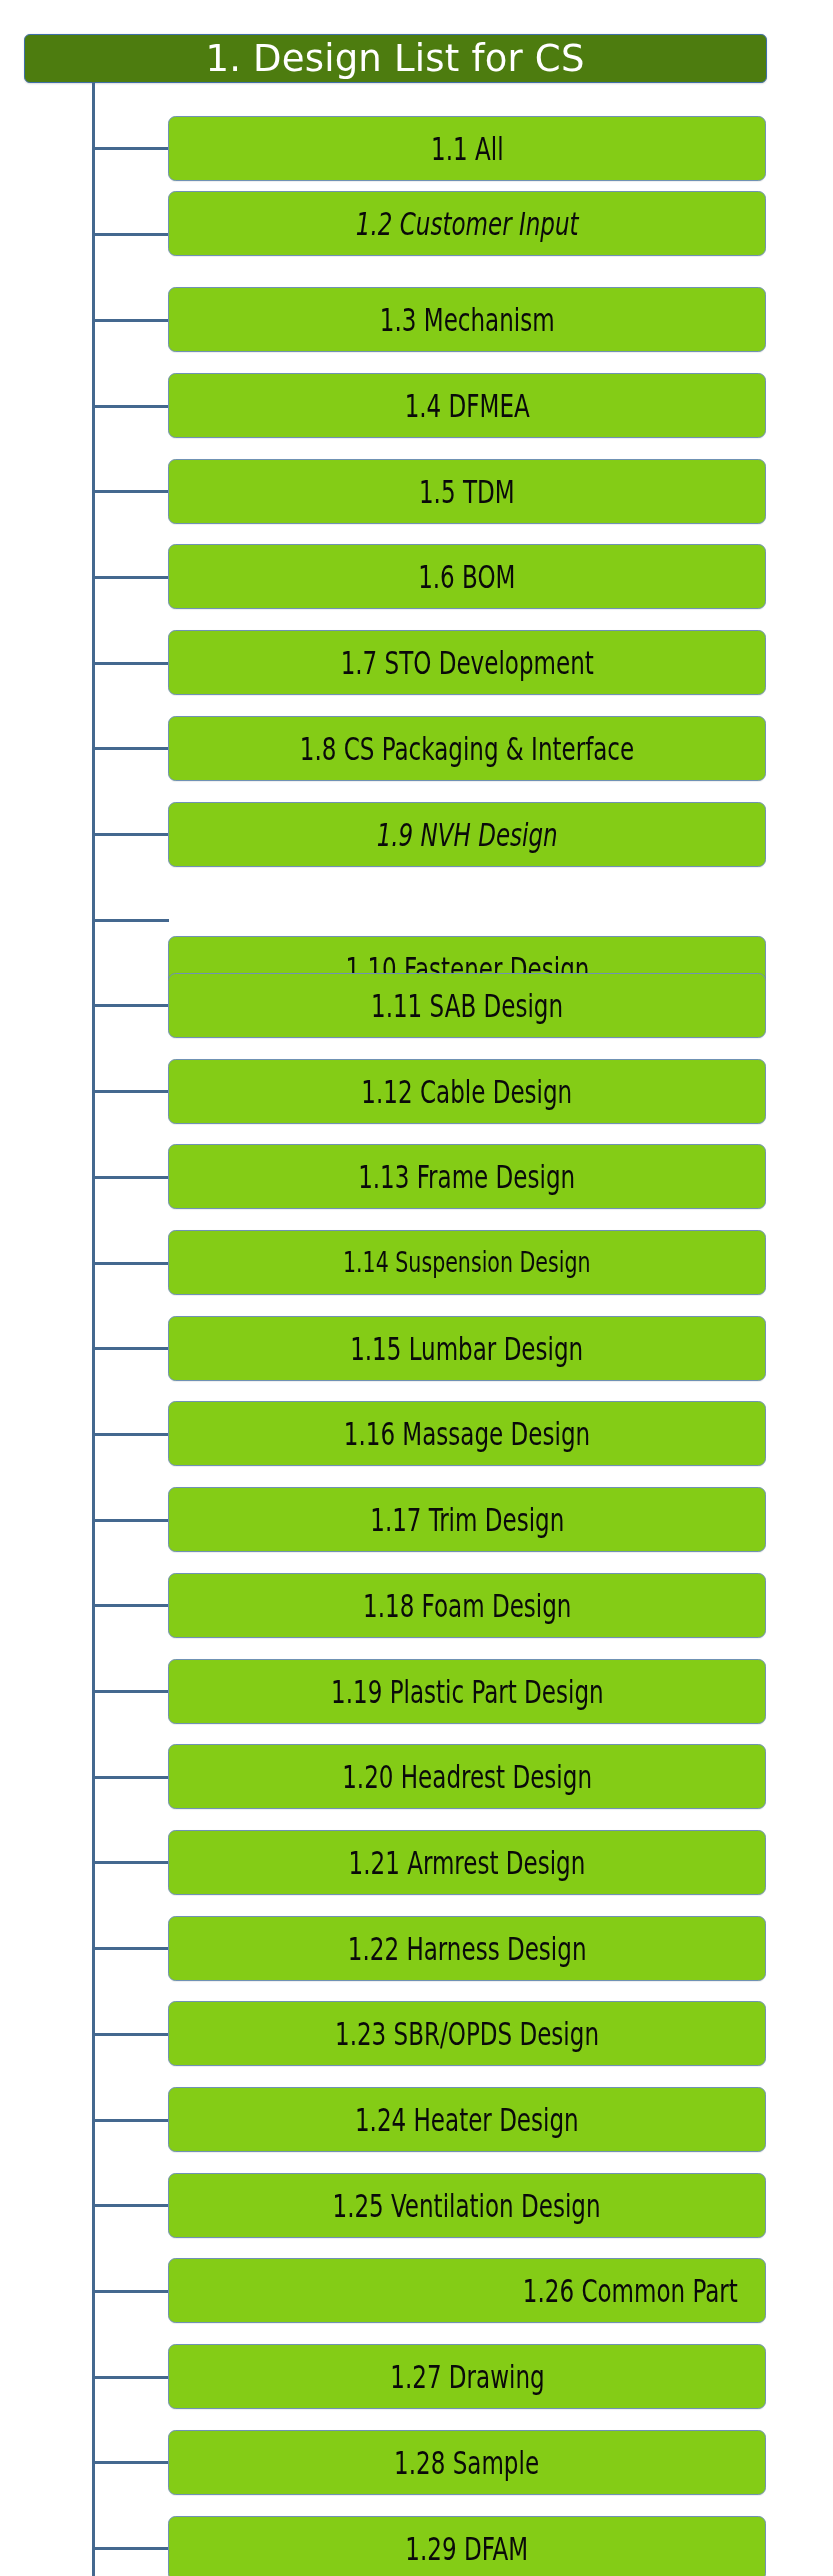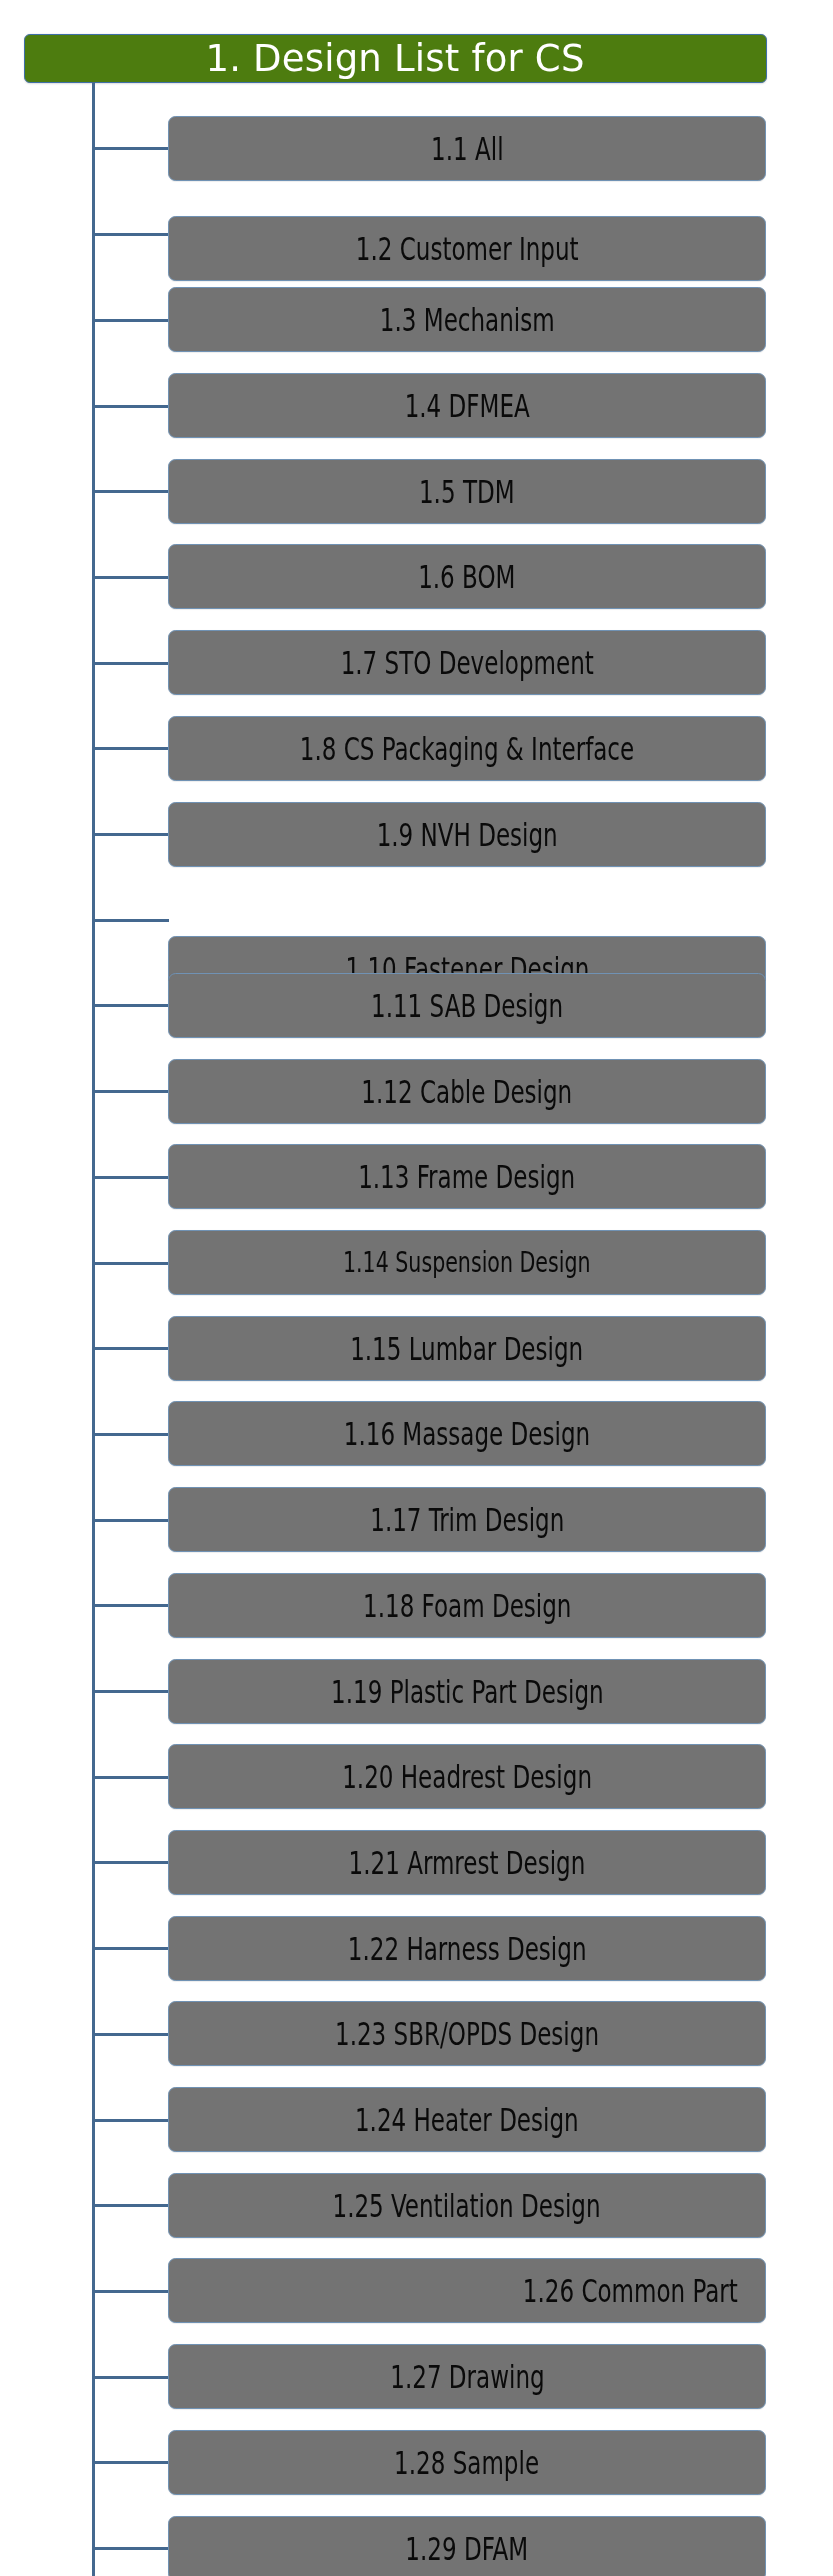--- a/index.html
+++ b/index.html
@@ -69,21 +69,21 @@
     background: #44688F;
   }
 
   
   .child-node {
     position: absolute;
     left: 168px;
     width: 598px;
     height: 65px;
     box-sizing: border-box;
-    background: #737373;
+    background: #84cc16;
     border: 1.7px solid #7092B4;
     border-radius: 7.6px;
     display: flex;
     align-items: center;
     justify-content: center;
     box-shadow: 0 0.8px 0.8px rgba(0,0,0,0.07);
   }
   .child-node .child-label {
     color: #0A0A0A;
     font-size: 32px;
@@ -138,42 +138,42 @@
       <div class="elbow" style="top: 2376px;"></div>
       <div class="elbow" style="top: 2461px;"></div>
       <div class="elbow" style="top: 2547px;"></div>
       <div class="trunk" style="top: 82px; height: 2551px;"></div>
     </div>
 
   <div id="children-layer">
       <div class="child-node" style="top: 116px;">
         <span class="child-label">1.1 All</span>
       </div>
-      <div class="child-node" style="top: 216px;">
+      <div class="child-node" style="top: 191px; font-style: italic;">
         <span class="child-label">1.2 Customer Input</span>
       </div>
       <div class="child-node" style="top: 287px;">
         <span class="child-label">1.3 Mechanism</span>
       </div>
       <div class="child-node" style="top: 373px;">
         <span class="child-label">1.4 DFMEA</span>
       </div>
       <div class="child-node" style="top: 459px;">
         <span class="child-label">1.5 TDM</span>
       </div>
       <div class="child-node" style="top: 544px;">
         <span class="child-label">1.6 BOM</span>
       </div>
       <div class="child-node" style="top: 630px;">
         <span class="child-label">1.7 STO Development</span>
       </div>
       <div class="child-node" style="top: 716px;">
         <span class="child-label">1.8 CS Packaging &amp; Interface</span>
       </div>
-      <div class="child-node" style="top: 802px;">
+      <div class="child-node" style="top: 802px; font-style: italic;">
         <span class="child-label">1.9 NVH Design</span>
       </div>
       <div class="child-node" style="top: 936px;">
         <span class="child-label">1.10 Fastener Design</span>
       </div>
       <div class="child-node" style="top: 973px;">
         <span class="child-label">1.11 SAB Design</span>
       </div>
       <div class="child-node" style="top: 1059px;">
         <span class="child-label">1.12 Cable Design</span>

